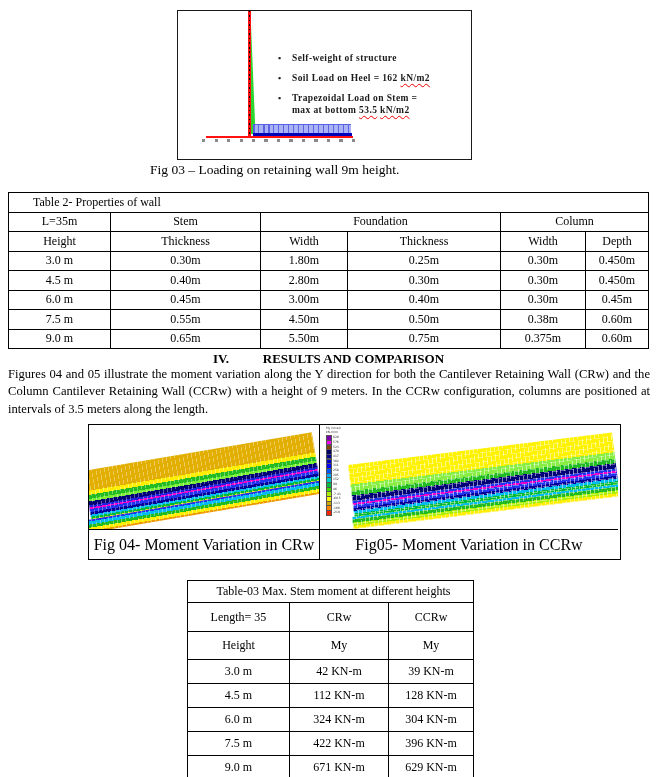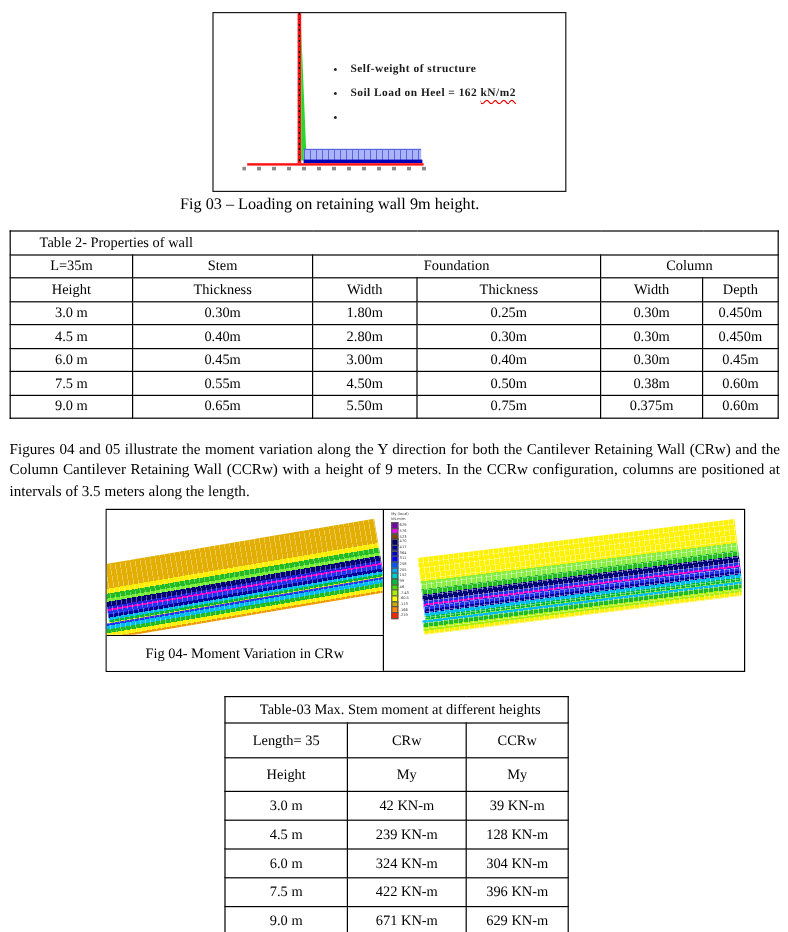--- a/index.html
+++ b/index.html
@@ -43,21 +43,21 @@
   #sec-head{position:absolute;left:0;top:351px;width:657px;text-align:center;font-weight:bold;font-size:13px;}
   #sec-head .gap{display:inline-block;width:2.6em;}
   #para{position:absolute;left:8px;top:366px;width:642px;text-align:justify;font-size:12.6px;line-height:17.3px;}
 
   
   #figs-table{position:absolute;left:88px;top:424px;width:531px;border:1.4px solid #000;
               display:grid;grid-template-columns:231px 298px;grid-template-rows:104px 30px;}
   .panel{position:relative;overflow:hidden;background:#fff;}
   .panel.left{border-right:1.4px solid #000;}
   .fig-cap{border-top:1.4px solid #000;display:flex;align-items:center;justify-content:center;
-           font-size:12px;background:#fff;}
+           font-size:16px;background:#fff;}
   .fig-cap.left{border-right:1.4px solid #000;}
   .wall,.flange{position:absolute;transform-origin:left top;}
   .mesh::after{content:"";position:absolute;inset:0;
      background:repeating-linear-gradient(90deg,rgba(255,255,255,.5) 0 .7px,transparent .7px 4.2px),
                 repeating-linear-gradient(0deg,rgba(255,255,255,.35) 0 .7px,transparent .7px 4.6px);}
   .mesh-light::after{content:"";position:absolute;inset:0;
      background:repeating-linear-gradient(90deg,rgba(255,255,255,.35) 0 .7px,transparent .7px 4.2px);}
   #wall-crw{left:-6px;top:46px;width:232px;height:51px;transform:rotate(-9.6deg);}
   #flange-crw{left:-2px;top:95px;width:240px;height:13px;transform:rotate(-9.6deg);}
   #wall-ccrw{left:28px;top:40px;width:266px;height:55px;transform:rotate(-7deg);}
@@ -89,20 +89,24 @@
       <div class="bullet-row">
         <span class="bullet-dot">•</span>
         <span>Self-weight  of structure</span>
       </div>
       <div class="bullet-row">
         <span class="bullet-dot">•</span>
         <span><span>Soil Load on Heel = 162 </span><span class="sp-red">kN/m2</span></span>
       </div>
       <div class="bullet-row">
         <span class="bullet-dot">•</span>
+        <span>
+          <span>Trapezoidal Load on Stem =</span><br>
+          <span>max at bottom </span><span class="sp-red">53.5</span> <span class="sp-red">kN/m2</span>
+        </span>
       </div>
     </div>
   </div>
   <div id="fig03-caption">Fig 03 – Loading on retaining wall 9m height.</div>
 
   <table id="table2">
     <tbody id="t2-head">
       <tr>
         <td class="t-title" colspan="6">Table 2- Properties of wall</td>
       </tr>
@@ -158,20 +162,23 @@
           <td>9.0 m</td>
           <td>0.65m</td>
           <td>5.50m</td>
           <td>0.75m</td>
           <td>0.375m</td>
           <td>0.60m</td>
         </tr>
       </tbody>
   </table>
 
+  <div id="sec-head">
+    <span>IV.</span><span class="gap"></span><span>RESULTS AND COMPARISON</span>
+  </div>
   <div id="para">Figures 04 and 05 illustrate the moment variation along the Y direction for both the Cantilever Retaining Wall (CRw) and the Column Cantilever Retaining Wall (CCRw) with a height of 9 meters. In the CCRw configuration, columns are positioned at intervals of 3.5 meters along the length.</div>
 
   <div id="figs-table">
     <div class="panel left">
       <div id="wall-crw" class="wall mesh-light" style="background: linear-gradient(rgb(226, 175, 0) 0%, rgb(226, 175, 0) 40%, rgb(255, 238, 0) 40%, rgb(255, 238, 0) 48%, rgb(34, 187, 34) 48%, rgb(34, 187, 34) 56%, rgb(119, 238, 51) 56%, rgb(119, 238, 51) 61%, rgb(0, 0, 119) 61%, rgb(0, 0, 119) 69%, rgb(34, 34, 221) 69%, rgb(34, 34, 221) 73%, rgb(238, 0, 204) 73%, rgb(238, 0, 204) 76%, rgb(34, 51, 238) 76%, rgb(34, 51, 238) 82%, rgb(0, 0, 153) 82%, rgb(0, 0, 153) 87%, rgb(0, 187, 238) 87%, rgb(0, 187, 238) 91%, rgb(0, 187, 51) 91%, rgb(0, 187, 51) 95%, rgb(255, 238, 0) 95%, rgb(255, 238, 0) 98%, rgb(238, 153, 0) 98%, rgb(238, 153, 0) 100%);"></div>
       <div id="flange-crw" class="flange mesh-light" style="background: linear-gradient(rgb(34, 51, 238) 0%, rgb(34, 51, 238) 14%, rgb(0, 187, 238) 14%, rgb(0, 187, 238) 38%, rgb(34, 187, 34) 38%, rgb(34, 187, 34) 62%, rgb(255, 238, 0) 62%, rgb(255, 238, 0) 86%, rgb(238, 153, 0) 86%, rgb(238, 153, 0) 100%);"></div>
     </div>
     <div class="panel">
       <div id="legend">
         <div class="hdr">My (local)</div>
@@ -244,20 +251,21 @@
             <div class="leg-row">
               <span class="leg-chip" style="background: rgb(255, 34, 0);"></span>
               <span>-219</span>
             </div>
           </div>
       </div>
       <div id="wall-ccrw" class="wall mesh" style="background: linear-gradient(rgb(255, 242, 0) 0%, rgb(255, 242, 0) 36%, rgb(136, 238, 68) 36%, rgb(136, 238, 68) 48%, rgb(34, 187, 34) 48%, rgb(34, 187, 34) 56%, rgb(0, 0, 119) 56%, rgb(0, 0, 119) 66%, rgb(34, 51, 238) 66%, rgb(34, 51, 238) 70%, rgb(238, 0, 204) 70%, rgb(238, 0, 204) 73%, rgb(34, 51, 238) 73%, rgb(34, 51, 238) 79%, rgb(0, 0, 153) 79%, rgb(0, 0, 153) 84%, rgb(0, 187, 238) 84%, rgb(0, 187, 238) 89%, rgb(0, 187, 51) 89%, rgb(0, 187, 51) 94%, rgb(170, 238, 0) 94%, rgb(170, 238, 0) 97%, rgb(255, 238, 0) 97%, rgb(255, 238, 0) 100%);"></div>
       <div id="flange-ccrw" class="flange mesh" style="background: linear-gradient(rgb(0, 187, 238) 0%, rgb(0, 187, 238) 18%, rgb(34, 187, 34) 18%, rgb(34, 187, 34) 48%, rgb(170, 238, 0) 48%, rgb(170, 238, 0) 74%, rgb(255, 238, 0) 74%, rgb(255, 238, 0) 100%);"></div>
     </div>
     <div class="fig-cap left">Fig 04- Moment Variation in CRw</div>
+    <div class="fig-cap">Fig05- Moment Variation in CCRw</div>
   </div>
 
   <table id="table3">
     <tbody>
       <tr>
         <td class="t-title" colspan="3">Table-03 Max. Stem moment at different heights</td>
       </tr>
       <tr class="h1">
         <td style="width:97px">Length= 35</td>
         <td style="width:94px">CRw</td>
@@ -270,21 +278,21 @@
       </tr>
     </tbody>
     <tbody id="t3-body">
         <tr>
           <td>3.0 m</td>
           <td>42 KN-m</td>
           <td>39 KN-m</td>
         </tr>
         <tr>
           <td>4.5 m</td>
-          <td>239 KN-m</td>
+          <td>112 KN-m</td>
           <td>128 KN-m</td>
         </tr>
         <tr>
           <td>6.0 m</td>
           <td>324 KN-m</td>
           <td>304 KN-m</td>
         </tr>
         <tr>
           <td>7.5 m</td>
           <td>422 KN-m</td>

